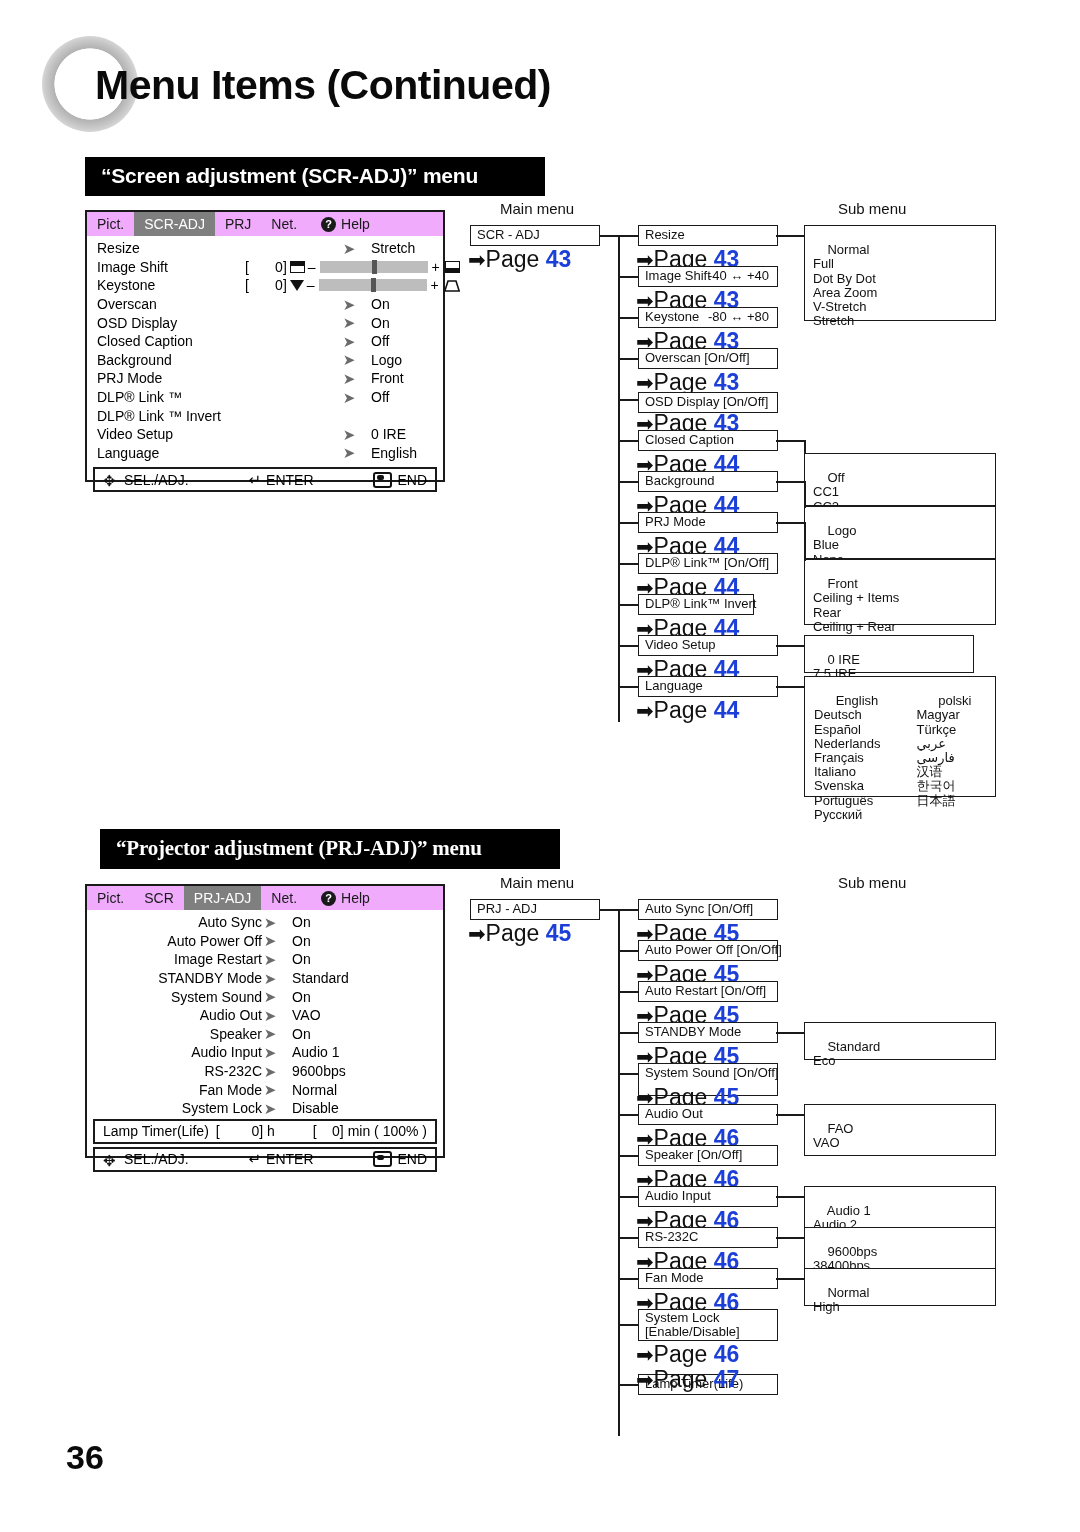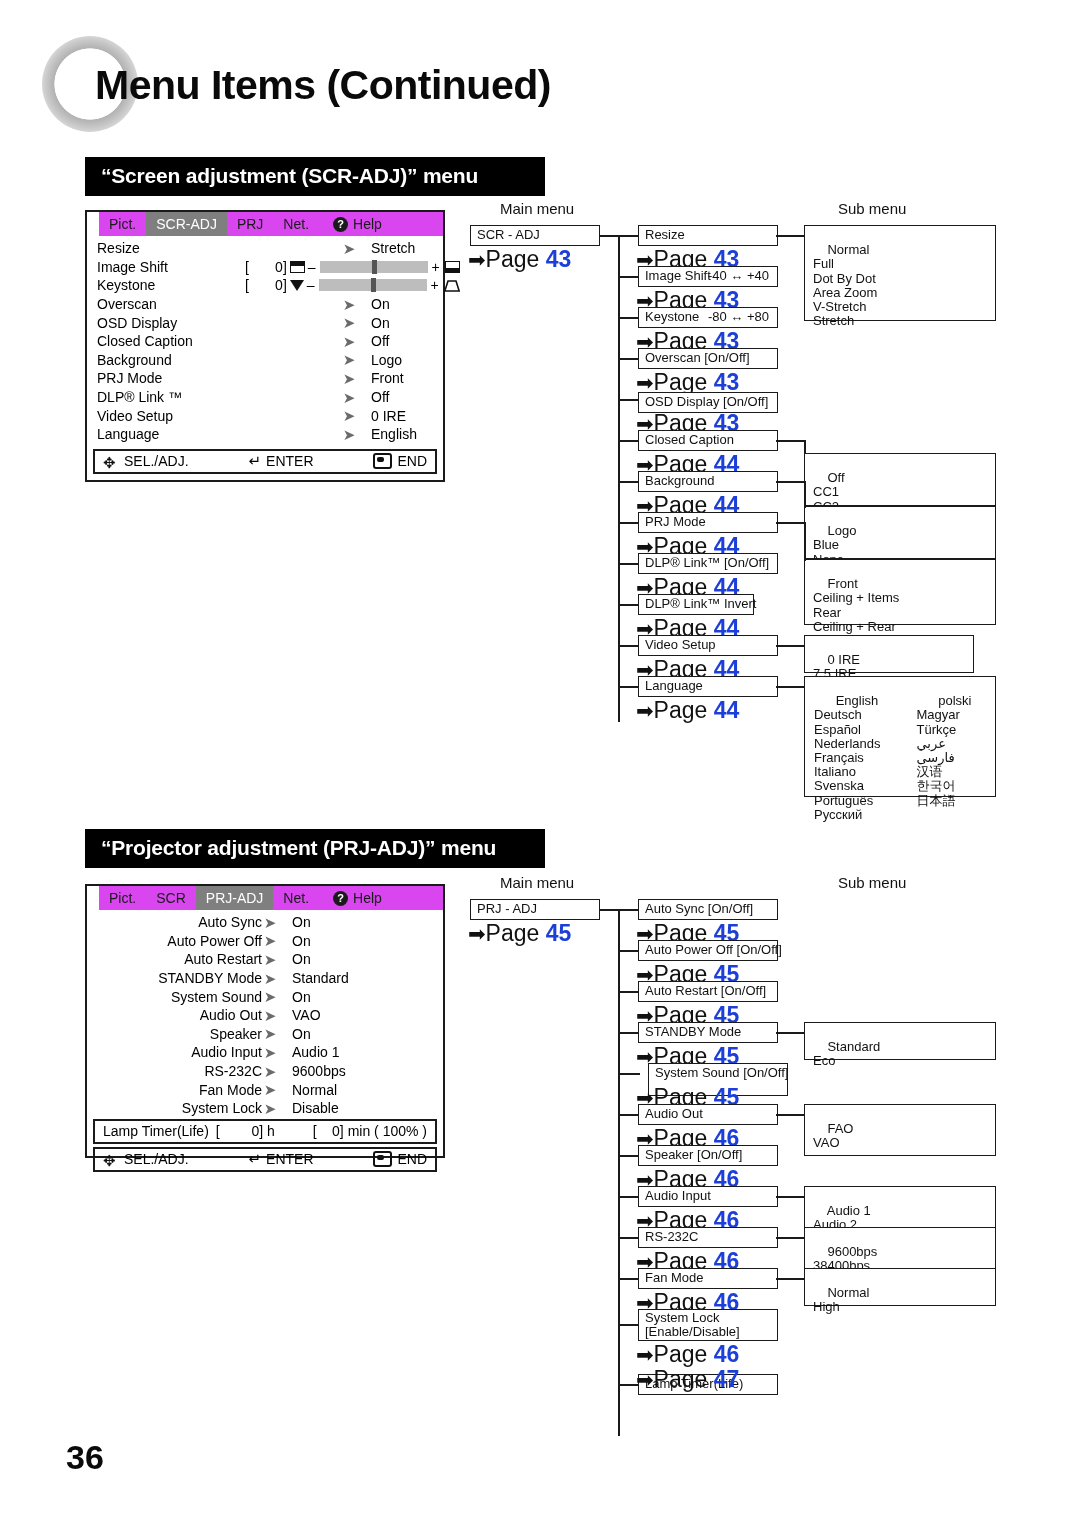--- a/index.html
+++ b/index.html
@@ -28,38 +28,37 @@
     position:absolute;
     background:#000;
     color:#fff;
     font-weight:bold;
     font-size:21px;
     padding:7px 16px 8px 16px;
     white-space:nowrap;
     letter-spacing:-0.2px;
   }
   #bar-scr{left:85px;top:157px;width:428px;}
-  #bar-prj{left:85px;top:829px;width:428px;}
+  #bar-prj{left:100px;top:829px;width:428px;font-family:Liberation Serif, serif;}
 
   
   .osd{
     position:absolute;
     border:2px solid #1a1a1a;
     background:#ffffff;
     box-sizing:border-box;
   }
   #osd-scr{left:85px;top:210px;width:360px;height:272px;}
   #osd-prj{left:85px;top:884px;width:360px;height:274px;}
 
   .osd-tabs{
     display:flex;align-items:stretch;
-    background:#d946ef;
+    background:#f0abfc;
     height:24px;
     font-size:14px;
-    margin-left:12px;
   }
   .osd-tab{
     flex:0 0 auto;
     display:flex;align-items:center;justify-content:center;
     padding:0 10px;
     color:#1a1a1a;
     white-space:nowrap;
   }
   .osd-tab.selected{
     background:#7f7f7f;color:#ffffff;font-weight:normal;
@@ -299,20 +298,23 @@
 
     <div class="osd-row">
       <span class="osd-label">DLP® Link ™</span>
       <span class="osd-mid">
           <span class="spacer-arrow"></span>
         <span class="arrow-glyph">➤</span>
         <span class="osd-val">Off</span>
         </span>
     </div>
 
+    <div class="osd-row">
+      <span class="osd-label" style="width:auto">DLP® Link ™ Invert</span>
+    </div>
 
     <div class="osd-row">
       <span class="osd-label">Video Setup</span>
       <span class="osd-mid">
           <span class="spacer-arrow"></span>
         <span class="arrow-glyph">➤</span>
         <span class="osd-val">0 IRE</span>
         </span>
     </div>
 
@@ -365,21 +367,21 @@
         </span>
     </div>
     <div class="osd-row prj">
       <span class="osd-label">Auto Power Off</span>
       <span class="osd-mid">
           <span class="arrow-glyph">➤</span>
       <span class="osd-val">On</span>
         </span>
     </div>
     <div class="osd-row prj">
-      <span class="osd-label">Auto Restart</span>
+      <span class="osd-label">Image Restart</span>
       <span class="osd-mid">
           <span class="arrow-glyph">➤</span>
       <span class="osd-val">On</span>
         </span>
     </div>
     <div class="osd-row prj">
       <span class="osd-label">STANDBY Mode</span>
       <span class="osd-mid">
           <span class="arrow-glyph">➤</span>
       <span class="osd-val">Standard</span>
@@ -622,21 +624,21 @@
   <div class="fbox" style="left:178px;top:148px;width:140px;height:21px;">STANDBY Mode</div>
   <div class="pageref" style="left:176px;top:171px;">
     <span class="ar">➡</span><span class="tx">Page</span> <span class="pg">45</span>
   </div>
   <div class="ln h" style="left:316px;top:158px;width:30px;"></div>
   <div class="sbox" style="left:344px;top:148px;width:192px;height:38px;">
     <span>Standard</span><br><span>Eco</span>
   </div>
 
   <div class="ln h" style="left:158px;top:199px;width:22px;"></div>
-  <div class="fbox" style="left:188px;top:189px;width:140px;height:33px;">System Sound [On/Off]</div>
+  <div class="fbox" style="left:178px;top:189px;width:140px;height:33px;">System Sound [On/Off]</div>
   <div class="pageref" style="left:176px;top:212px;">
     <span class="ar">➡</span><span class="tx">Page</span> <span class="pg">45</span>
   </div>
 
   <div class="ln h" style="left:158px;top:240px;width:22px;"></div>
   <div class="fbox" style="left:178px;top:230px;width:140px;height:21px;">Audio Out</div>
   <div class="pageref" style="left:176px;top:253px;">
     <span class="ar">➡</span><span class="tx">Page</span> <span class="pg">46</span>
   </div>
   <div class="ln h" style="left:316px;top:240px;width:30px;"></div>

